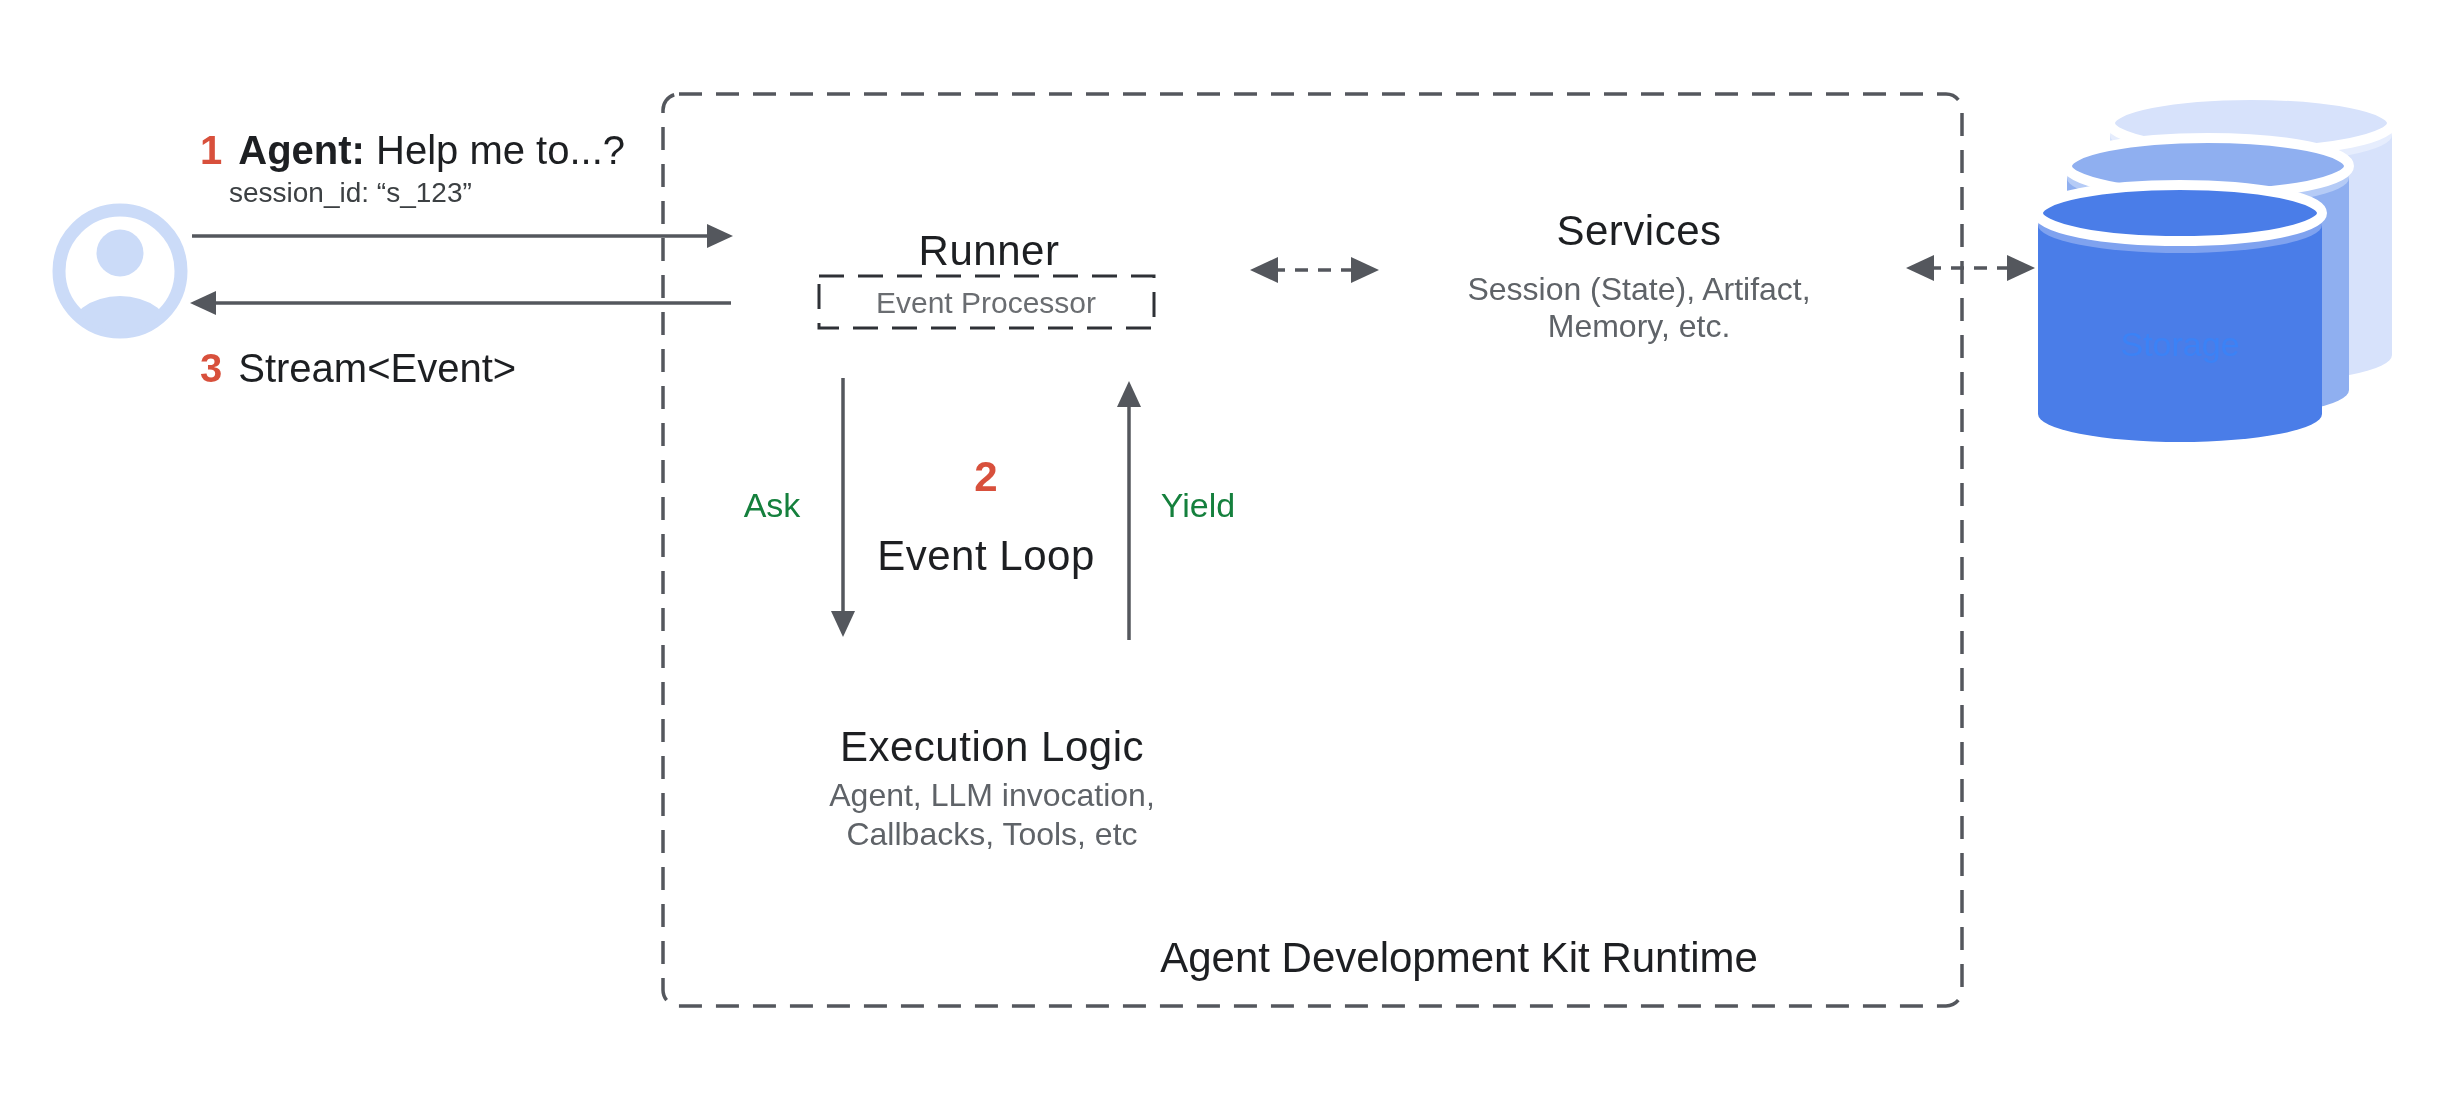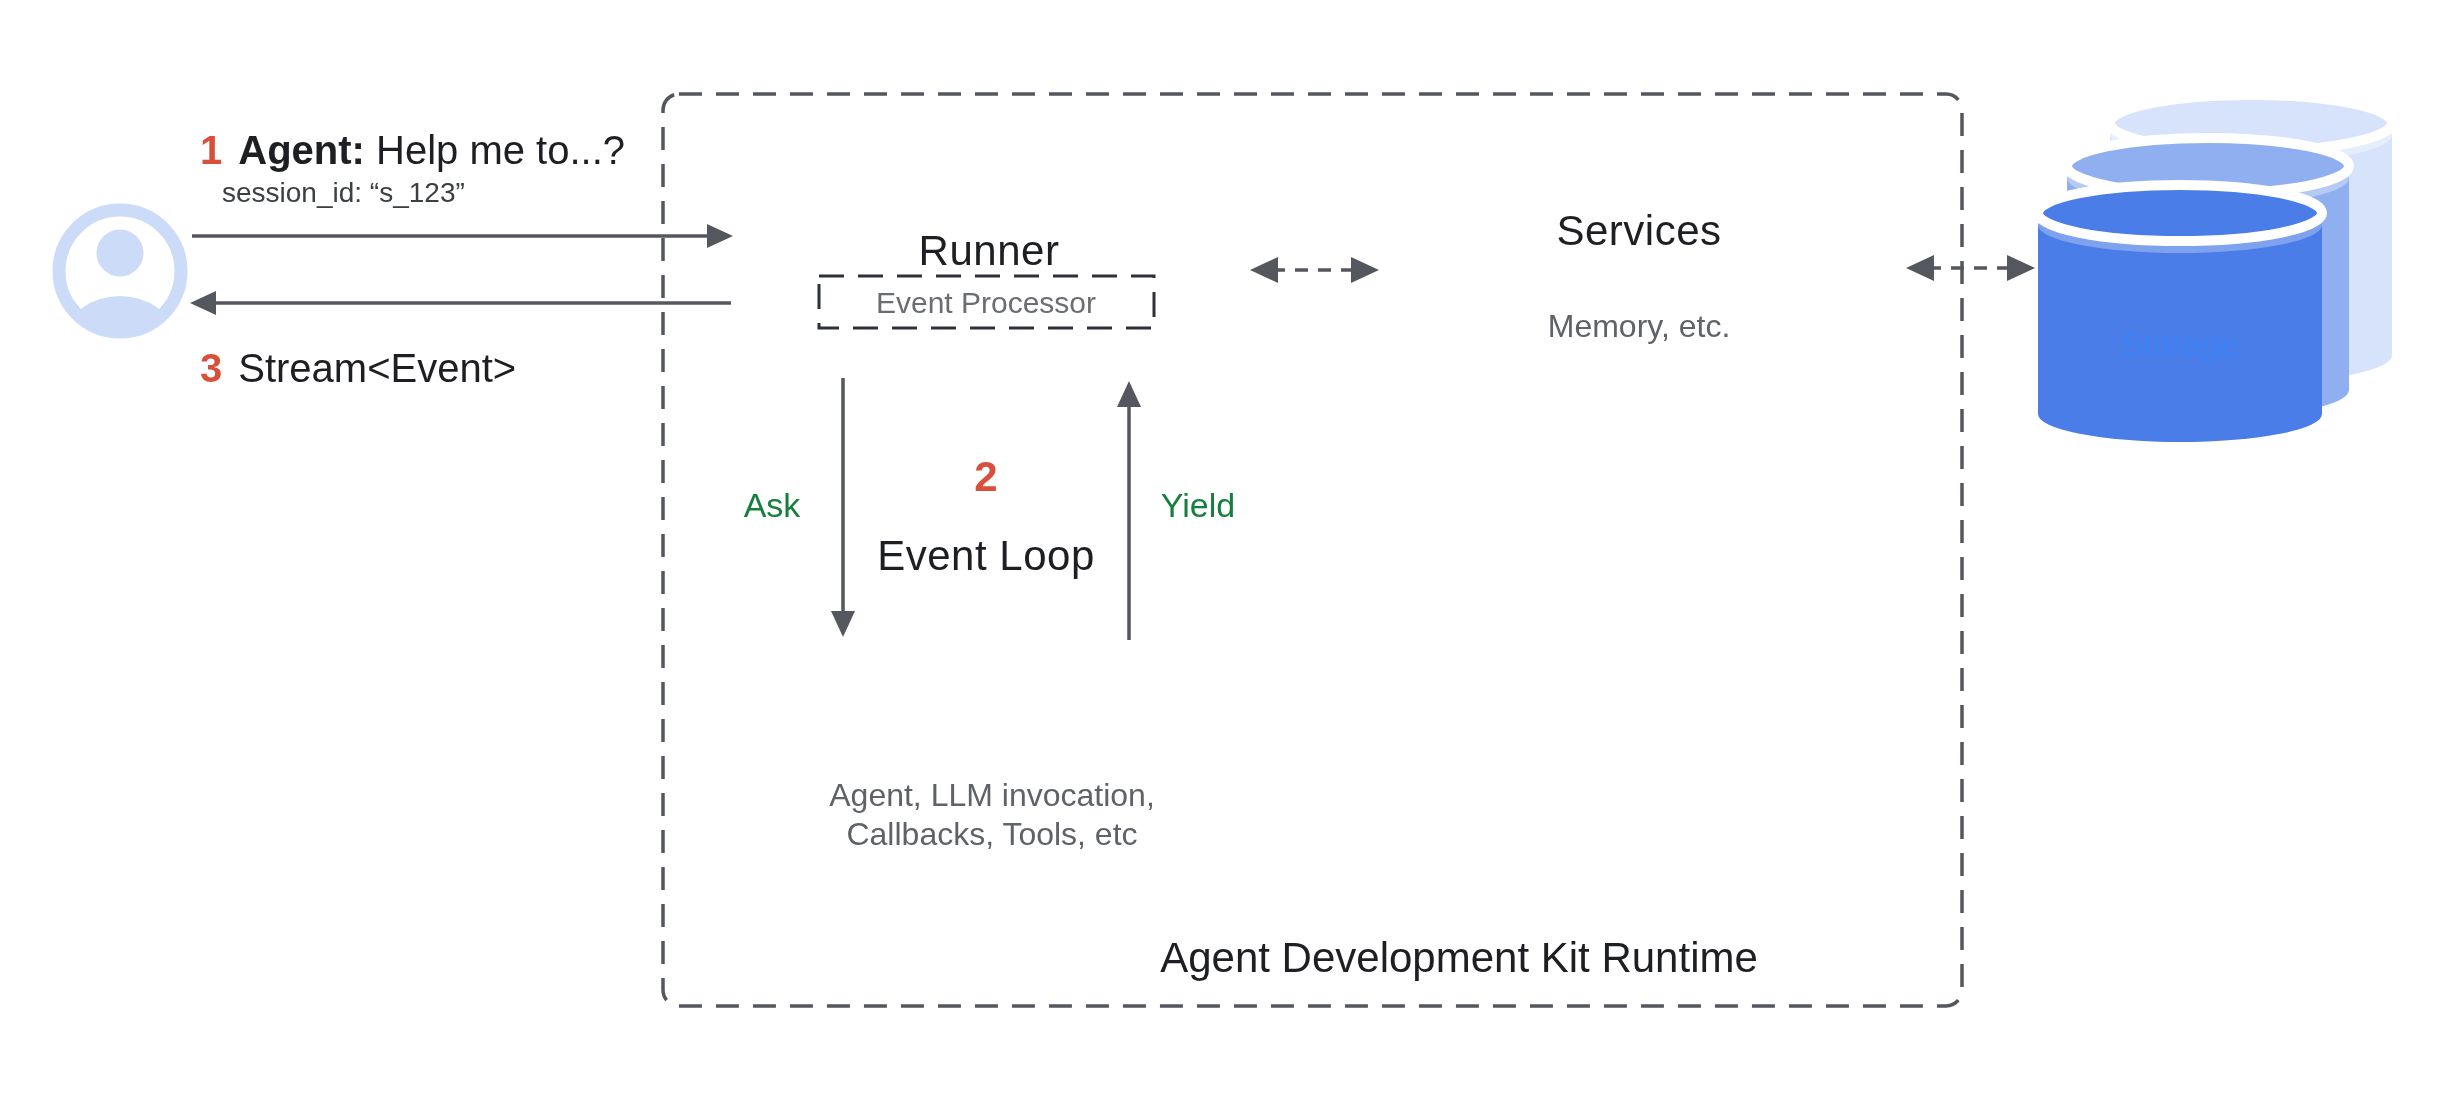--- a/index.html
+++ b/index.html
@@ -107,38 +107,40 @@
   <div class="box" style="left:1383px;top:162px;width:512px;height:214px;z-index:-1"></div>
   <div class="box" style="left:729px;top:643px;width:526px;height:252px;z-index:-1"></div>
 
   <div class="txt step-row" style="left:200px;top:128px;">
     <span class="step-num">1</span>
     <span>
       <span class="speaker">Agent:</span>
       <span>Help me to...?</span>
     </span>
   </div>
-  <div class="txt session" style="left:222px;top:177px;">session_id: “s_123”</div>
+  <div class="txt session" style="left:229px;top:177px;">session_id: “s_123”</div>
 
   <div class="txt step-row" style="left:200px;top:346px;">
     <span class="step-num">3</span>
     <span>Stream&lt;Event&gt;</span>
   </div>
 
   <div class="txt title center" style="left:989px;top:231px;">Runner</div>
   <div class="txt ep-label center" style="left:986px;top:303px;">Event Processor</div>
 
   <div class="txt title center" style="left:1639px;top:211px;">Services</div>
+  <div class="txt subtitle center" style="left:1639px;top:289px;">Session (State), Artifact,</div>
   <div class="txt subtitle center" style="left:1639px;top:326px;">Memory, etc.</div>
 
   <div class="txt gray-label center" style="left:772px;top:505px;">Ask</div>
   <div class="txt evloop-num center" style="left:986px;top:477px;">2</div>
   <div class="txt title center" style="left:986px;top:536px;">Event Loop</div>
   <div class="txt gray-label center" style="left:1198px;top:505px;">Yield</div>
 
+  <div class="txt title center" style="left:992px;top:727px;">Execution Logic</div>
   <div class="txt subtitle center" style="left:992px;top:795px;">Agent, LLM invocation,</div>
   <div class="txt runtime-label center" style="left:1459px;top:958px;">Agent Development Kit Runtime</div>
 
   <div class="txt subtitle center" style="left:992px;top:834px;">Callbacks, Tools, etc</div>
 
   <div class="txt storage-label center" style="left:2180px;top:344px;">Storage</div>
 
 </div>
 
 </body></html>

